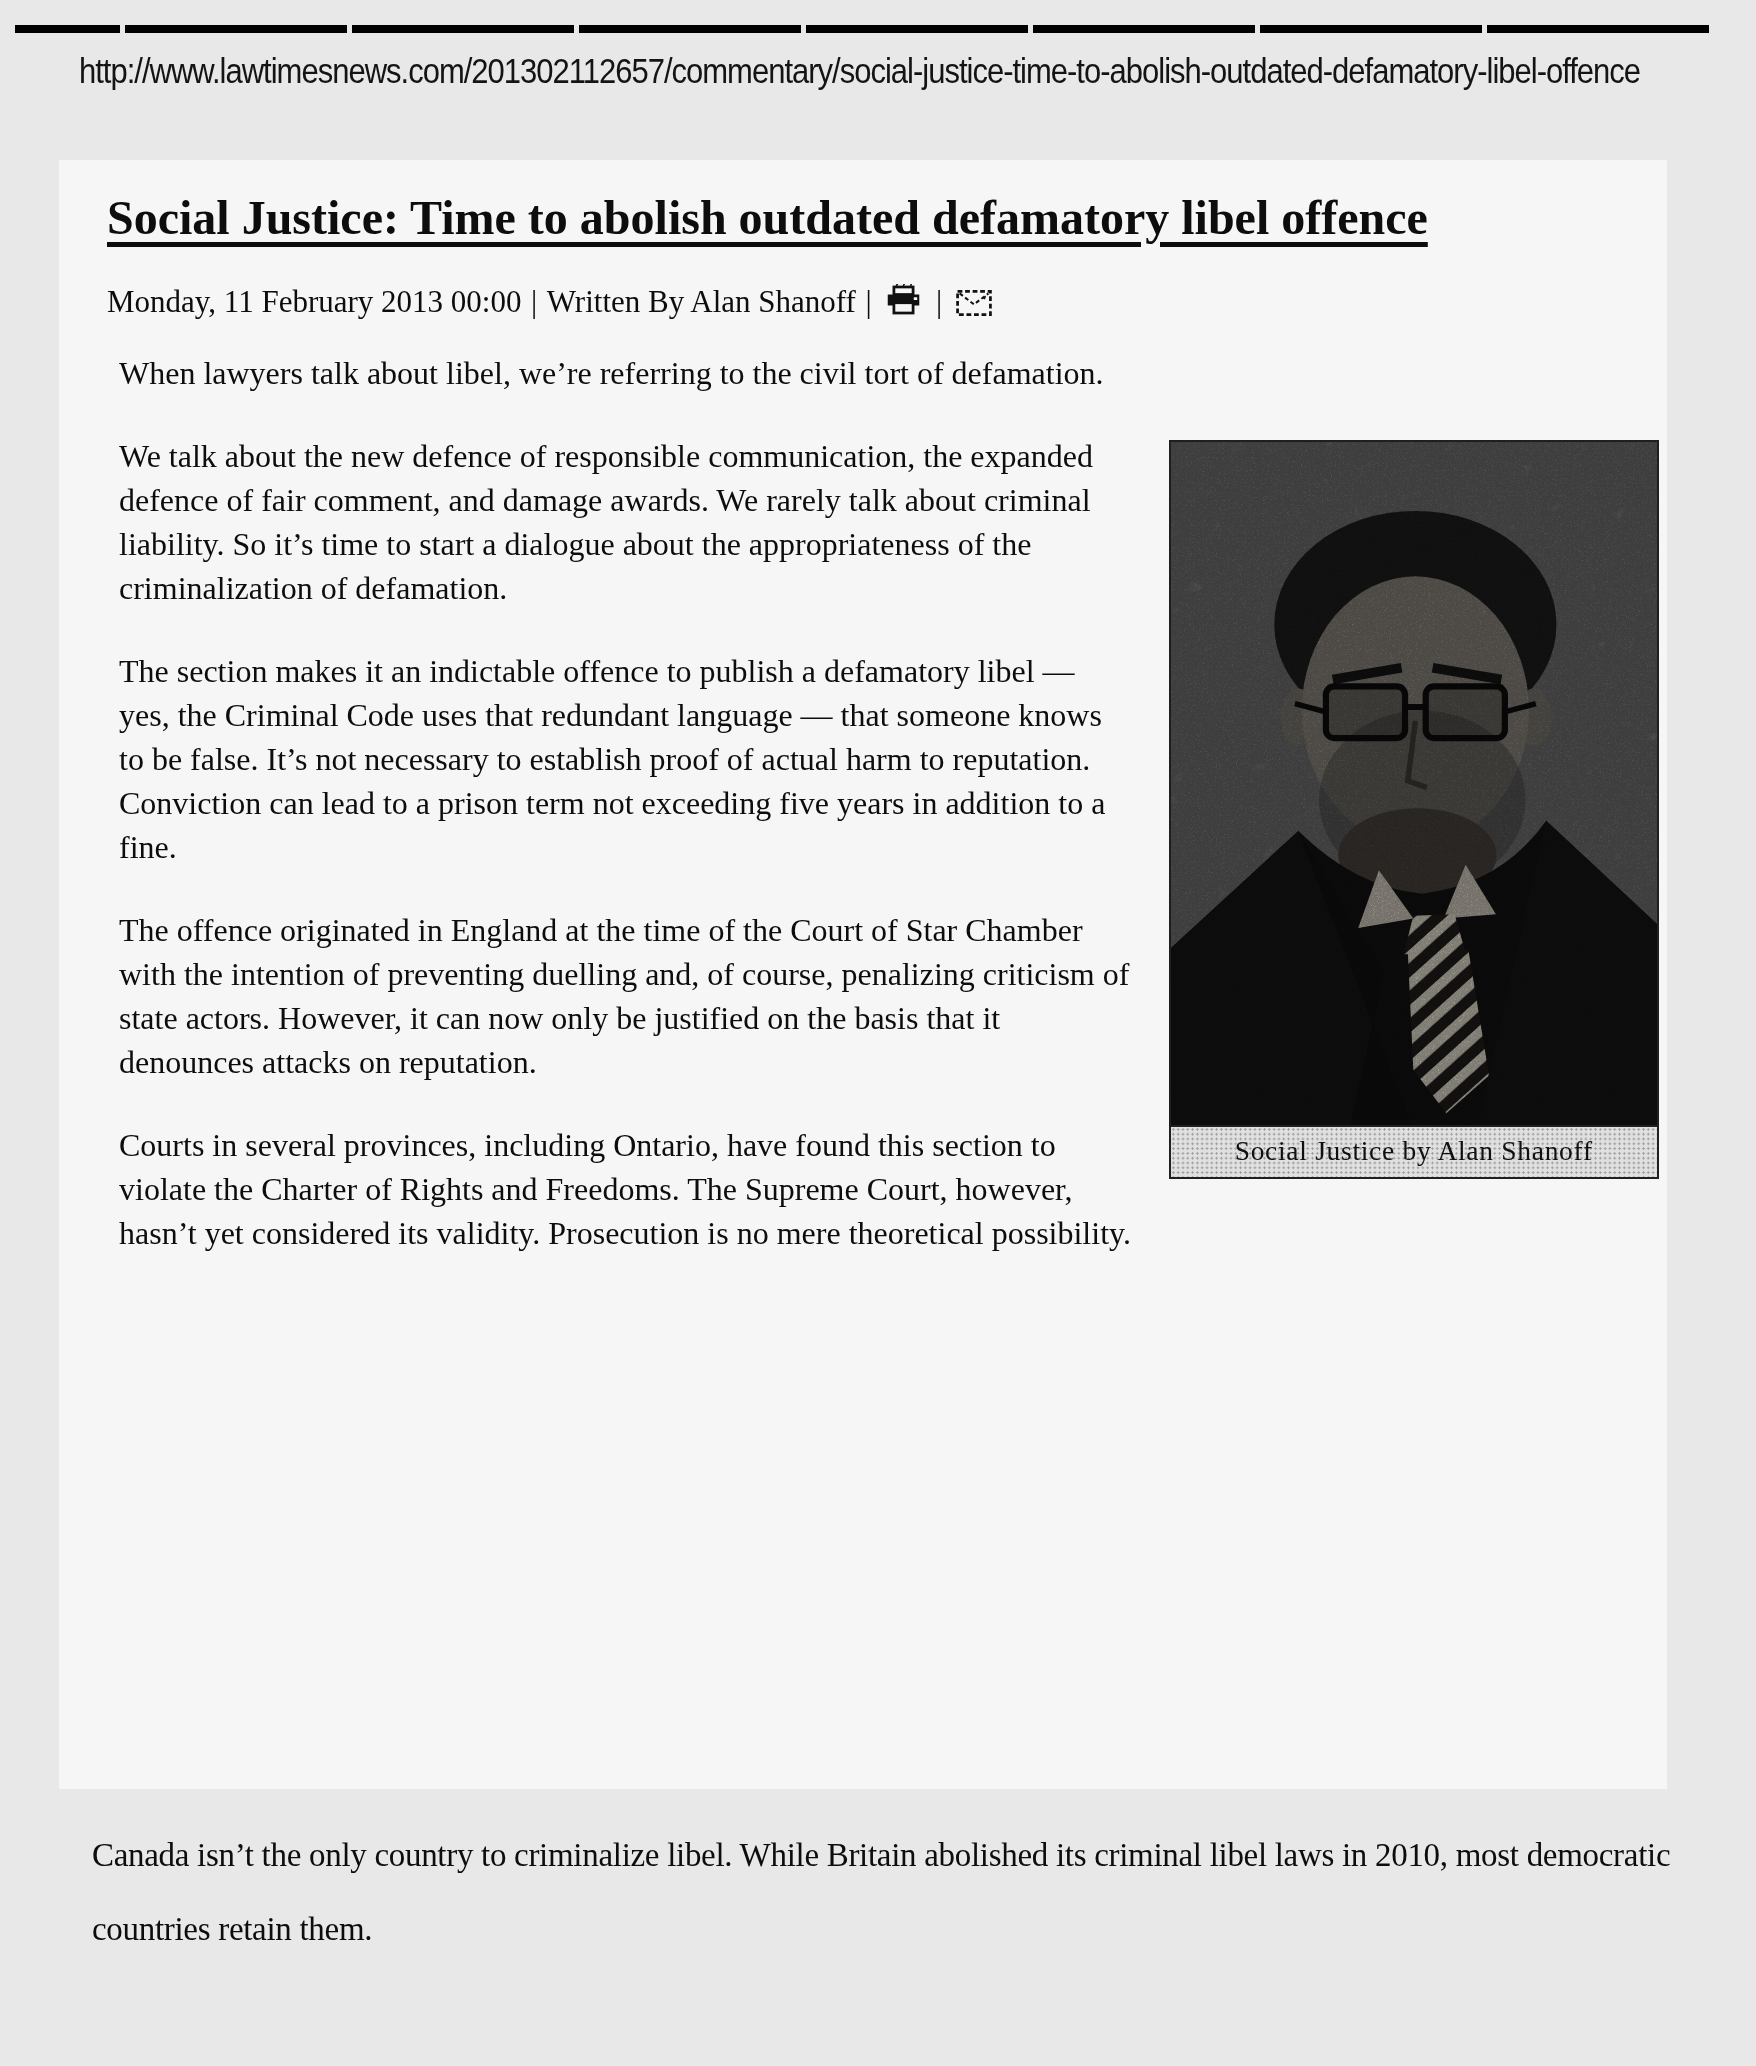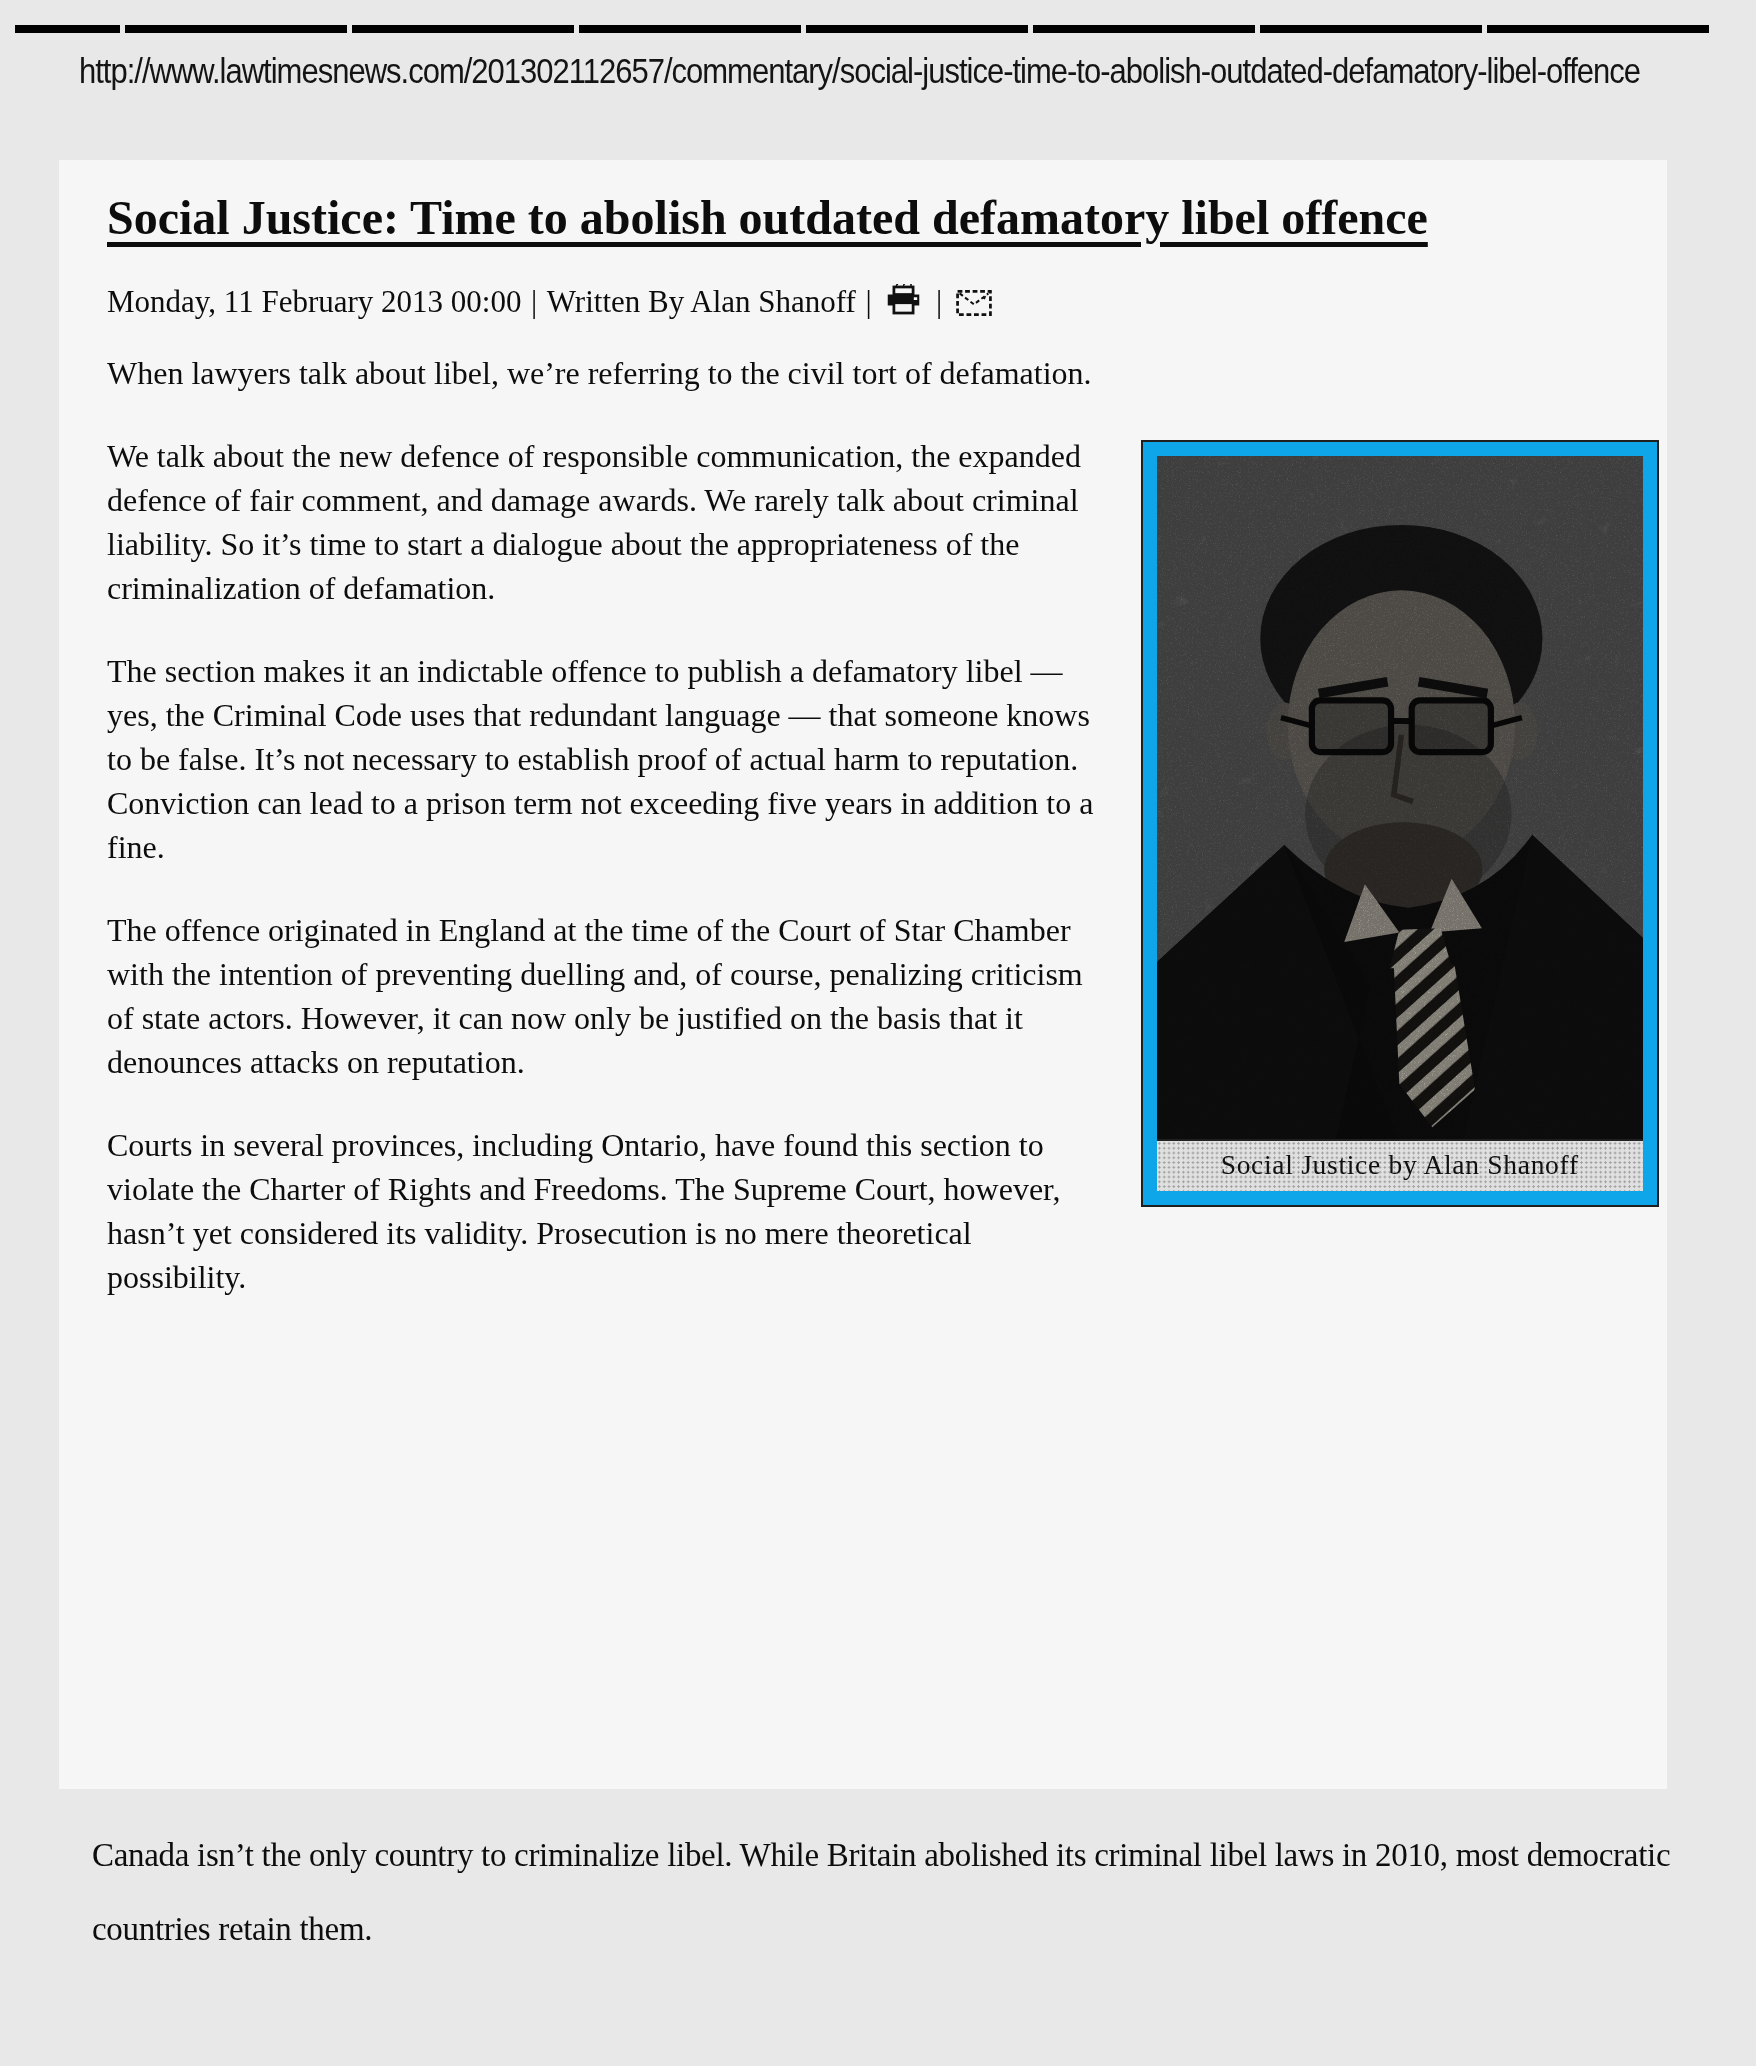--- a/index.html
+++ b/index.html
@@ -27,26 +27,26 @@
   }
   .sheet-inner{padding:26px 8.3px 0 48px;}
   h1.title{
     margin:0;width:1474px;
     font-size:48px;font-weight:700;line-height:1.33;
     text-decoration:underline;text-decoration-thickness:4.8px;text-underline-offset:8.3px;
   }
   .byline{margin-top:34px;font-size:31px;white-space:nowrap;}
   .byline .sep{margin:0 9.6px;}
   .byline .icon{display:inline-block;vertical-align:-4.1px;margin:0 4.1px;}
-  .p{font-size:32px;line-height:44px;margin:0 0 39px 0;}
+  .p{font-size:32px;line-height:44px;margin:0 0 39px 12px;}
   .p.first{margin-top:27.5px;}
   .wrapzone{margin-top:27.5px;}
   figure.photo{
-    float:right;width:486px;margin:5.5px 0 13.8px 36px;padding:14px;
-    border:2.8px solid #1f1f1f;background:#0ea5e9;
+    float:right;width:486px;margin:5.5px 0 13.8px 36px;padding:0;
+    border:2.8px solid #1f1f1f;background:#ec4899;
   }
   figure.photo svg{display:block;width:486px;height:683px;}
   figcaption{
     border-top:2.8px solid #1f1f1f;
     background-color:#e0e0e0;
     background-image:radial-gradient(rgba(0,0,0,0.28) 1px,transparent 1.1px);
     background-size:4.8px 4.8px;
     font-size:27.5px;text-align:center;padding:8.3px 0 9.6px;color:#101010;
     letter-spacing:0.7px;
   }

